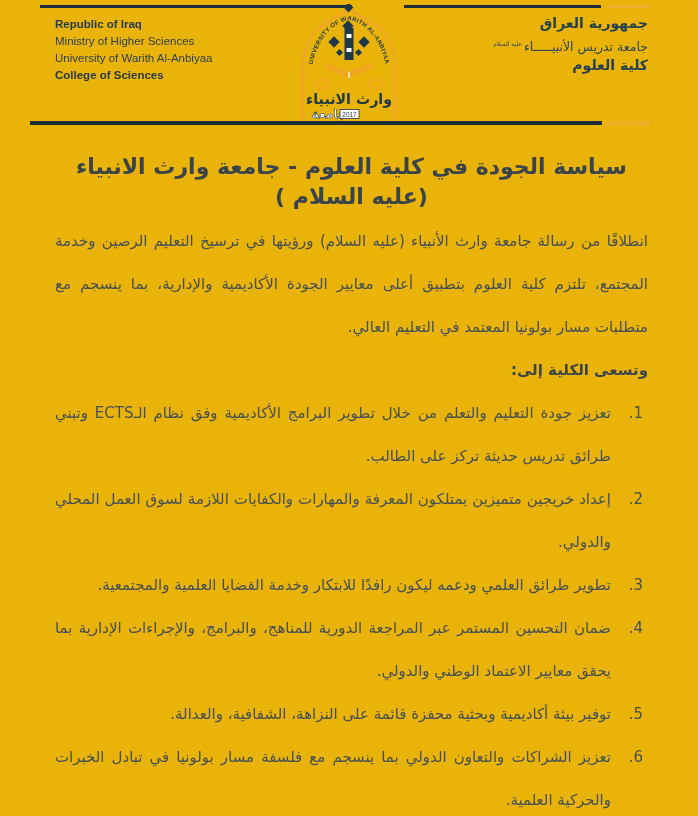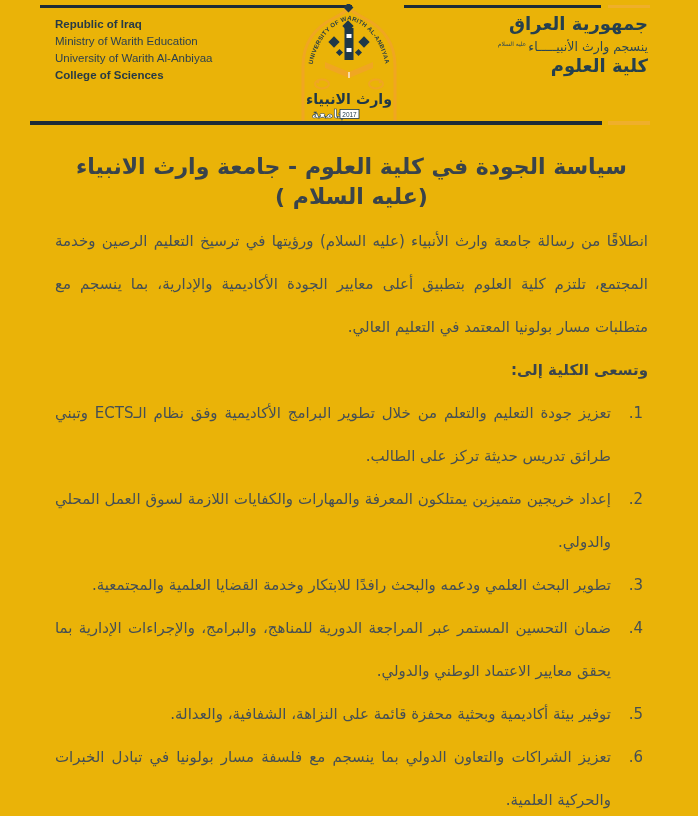--- a/index.html
+++ b/index.html
@@ -25,21 +25,21 @@
     position:absolute;left:55px;top:16px;
     font-size:11.5px;line-height:17px;color:#2e414d;
     font-family:"Liberation Sans","DejaVu Sans",sans-serif;
   }
   .en-block .b{font-weight:bold;color:#273a46;}
   .ar-block{
     position:absolute;right:50px;top:14px;
     direction:rtl;text-align:right;
     font-size:12.5px;line-height:19.5px;color:#2c4654;
   }
-  .ar-block .b{font-weight:bold;font-size:18px;color:#26404e;}
+  .ar-block .b{font-weight:bold;font-size:14px;color:#26404e;}
   .honorific{font-size:6px;color:#2c4654;vertical-align:super;margin-right:2px;}
   .logo-wrap{position:absolute;left:50%;top:4px;transform:translateX(-50%);width:112px;height:122px;}
   
   .content{
     position:absolute;left:55px;top:134px;width:593px;
     direction:rtl;
     color:#454f55;
     font-size:15px;line-height:43px;
   }
   .doc-title{
@@ -74,21 +74,21 @@
 <div class="page">
 
   <div class="rule top-rule-1"></div>
   <div class="rule top-rule-2"></div>
   <div class="rule gold top-rule-g"></div>
 
   <div class="header">
 
     <div class="en-block">
       <div class="b">Republic of Iraq</div>
-      <div>Ministry of Warith Education</div>
+      <div>Ministry of Higher Sciences</div>
       <div>University of Warith Al-Anbiyaa</div>
       <div class="b">College of Sciences</div>
     </div>
 
     <div class="logo-wrap">
       <svg viewBox="0 0 112 122" width="112" height="122">
 
         <path d="M10,120 L10,62 C10,34 27,21 41,14 C49,10 53,8 56,4 C59,8 63,10 71,14 C85,21 102,34 102,62 L102,120" fill="none" stroke="#F0A622" stroke-width="3"></path>
 
         <rect x="52" y="0" width="7" height="7" fill="#1f3848" transform="rotate(45 55.5 3.5)"></rect>
@@ -129,21 +129,21 @@
 
         <rect x="47" y="105.5" width="19" height="9" fill="#ffffff" stroke="#1f3848" stroke-width="0.8"></rect>
         <text x="56.5" y="112.5" text-anchor="middle" font-size="6.5" fill="#1f3848" font-family="Liberation Sans, DejaVu Sans, sans-serif">2017</text>
 
         <rect x="26" y="117" width="60" height="2.6" fill="#F0A622"></rect>
       </svg>
     </div>
 
     <div class="ar-block">
       <div class="b">جمهورية العراق</div>
-      <div><span>ينسجم وارث الأنبيـــــاء</span><span class="honorific">عليه السلام</span></div>
+      <div><span>جامعة تدريس الأنبيـــــاء</span><span class="honorific">عليه السلام</span></div>
       <div class="b">كلية العلوم</div>
     </div>
   </div>
 
   <div class="rule mid-rule"></div>
   <div class="rule gold mid-rule-g"></div>
 
   <main class="content">
     <h1 class="doc-title">سياسة الجودة في كلية العلوم - جامعة وارث الانبياء (عليه السلام )</h1>
 
@@ -155,21 +155,21 @@
       <li>
         <span class="num">1.</span>
         <span>تعزيز جودة التعليم والتعلم من خلال تطوير البرامج الأكاديمية وفق نظام الـECTS وتبني طرائق تدريس حديثة تركز على الطالب.</span>
       </li>
       <li>
         <span class="num">2.</span>
         <span>إعداد خريجين متميزين يمتلكون المعرفة والمهارات والكفايات اللازمة لسوق العمل المحلي والدولي.</span>
       </li>
       <li>
         <span class="num">3.</span>
-        <span>تطوير البحث العلمي ودعمه والبحث رافدًا للابتكار وخدمة القضايا العلمية والمجتمعية.</span>
+        <span>تطوير طرائق العلمي ودعمه ليكون رافدًا للابتكار وخدمة القضايا العلمية والمجتمعية.</span>
       </li>
       <li>
         <span class="num">4.</span>
         <span>ضمان التحسين المستمر عبر المراجعة الدورية للمناهج، والبرامج، والإجراءات الإدارية بما يحقق معايير الاعتماد الوطني والدولي.</span>
       </li>
       <li>
         <span class="num">5.</span>
         <span>توفير بيئة أكاديمية وبحثية محفزة قائمة على النزاهة، الشفافية، والعدالة.</span>
       </li>
       <li>

